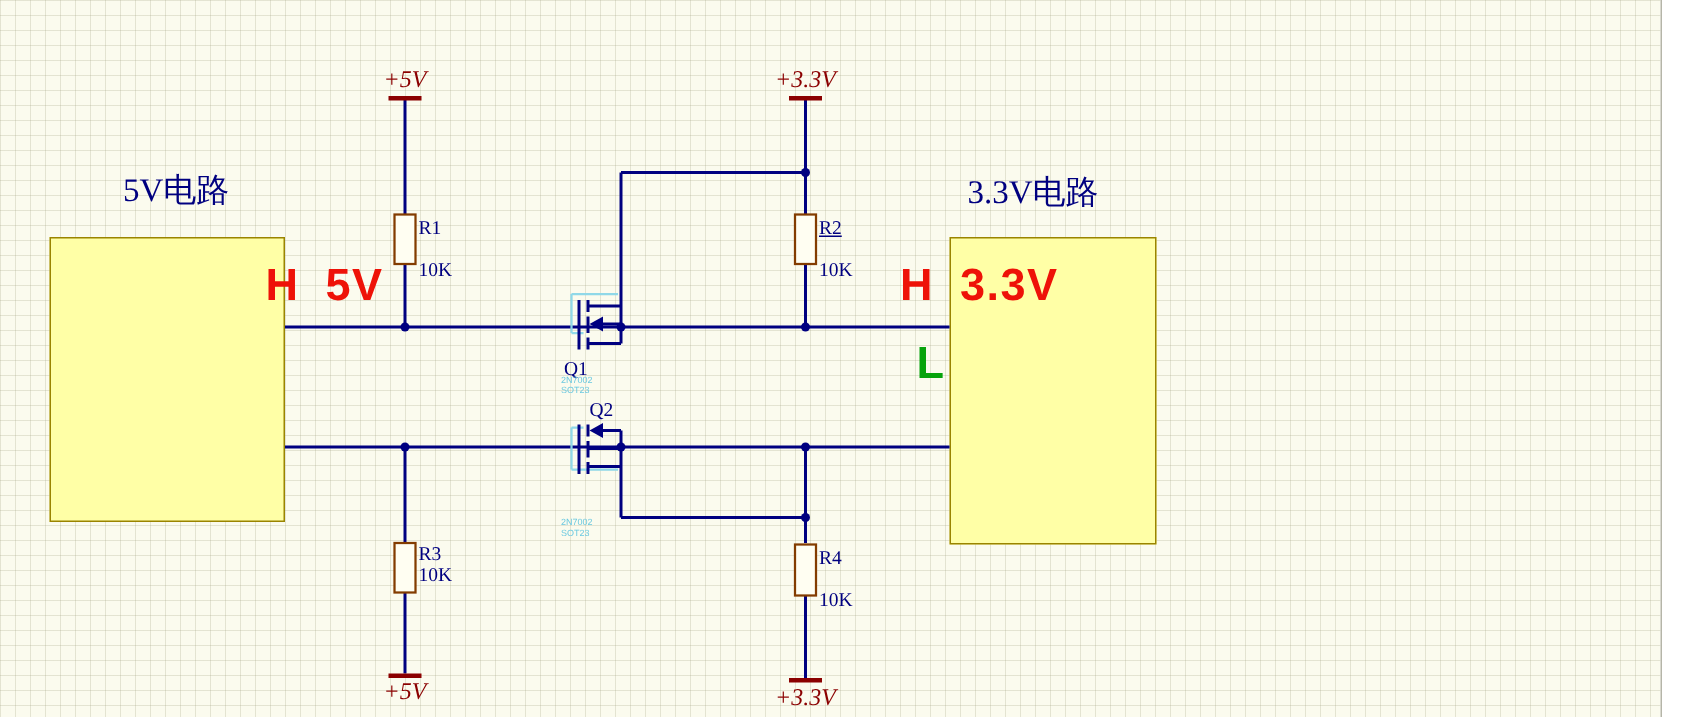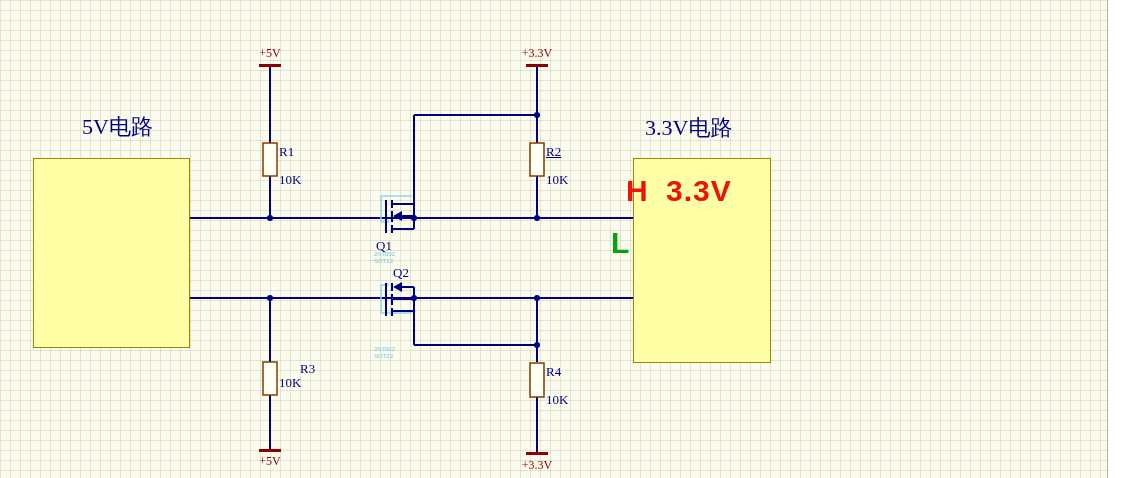--- a/index.html
+++ b/index.html
@@ -38,24 +38,25 @@
     position:absolute;
     color:#000080;
     font-size:22px;
     line-height:24px;
     white-space:pre;
     text-align:right;
   }
   .power-lbl{
     position:absolute;
     color:#8b0000;
-    font-size:12px;
+    font-size:16px;
     line-height:13px;
     transform:translateX(-50%);
     white-space:pre;
+    font-style:italic;
   }
   .ann{
     position:absolute;
     font-family:"Liberation Sans","DejaVu Sans",sans-serif;
     font-weight:700;
     font-size:30px;
     line-height:31px;
     white-space:pre;
     word-spacing:8px;
     letter-spacing:1px;
@@ -159,31 +160,32 @@
   <span class="power-lbl" style="left:537px;top:47px;">+3.3V</span>
   <span class="power-lbl" style="left:270px;top:455px;">+5V</span>
   <span class="power-lbl" style="left:537px;top:459px;">+3.3V</span>
 
   <span class="lbl" style="left:279px;top:145px;">R1</span>
   <span class="lbl" style="left:279px;top:173px;">10K</span>
 
   <span class="lbl" style="left:546px;top:145px;text-decoration:underline;">R2</span>
   <span class="lbl" style="left:546px;top:173px;">10K</span>
 
-  <span class="lbl" style="left:279px;top:362px;margin-left:21px;">R3</span>
+  <span class="lbl" style="left:279px;top:362px;">R3</span>
   <span class="lbl" style="left:279px;top:376px;">10K</span>
 
   <span class="lbl" style="left:546px;top:365px;">R4</span>
   <span class="lbl" style="left:546px;top:393px;">10K</span>
 
   <span class="lbl" style="left:376px;top:239px;">Q1</span>
   <span class="tiny" style="left:374px;top:251px;">2N7002</span>
   <span class="tiny" style="left:374px;top:258px;">SOT23</span>
 
   <span class="lbl" style="left:376px;top:266px;margin-left:17px;">Q2</span>
   <span class="tiny" style="left:374px;top:346px;">2N7002</span>
   <span class="tiny" style="left:374px;top:353px;">SOT23</span>
 
-  <span class="ann ann-high" style="left:600px;top:175px;margin-left:26px;">H 3.3V</span>
+  <span class="ann ann-high" style="left:177px;top:175px;">H 5V</span>
+  <span class="ann ann-high" style="left:600px;top:175px;">H 3.3V</span>
   <span class="ann ann-low" style="left:611px;top:227px;">L</span>
 
   <div class="sheet-edge"></div>
 </div>
 
 </body></html>

